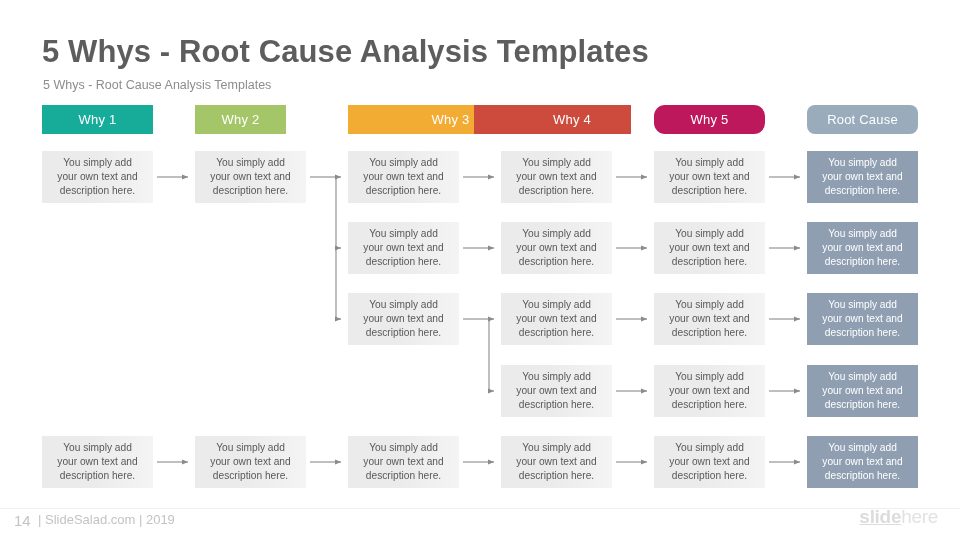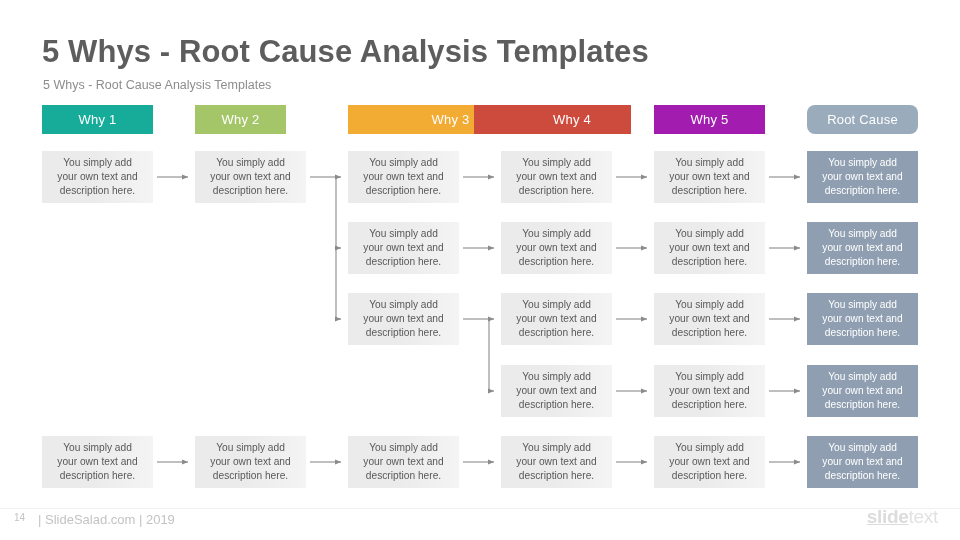--- a/index.html
+++ b/index.html
@@ -51,21 +51,21 @@
   #wires{position:absolute;left:0;top:0;width:960px;height:540px;
          pointer-events:none;}
 
   
   #footline{
     position:absolute;left:0;top:508px;width:960px;height:1px;
     background:#f0f0f0;
   }
   #pagenum{
     position:absolute;left:14px;top:512px;
-    font-size:10px;color:#c3c3c3;
+    font-size:15px;color:#c3c3c3;
   }
   #footmeta{
     position:absolute;left:38px;top:512px;
     font-size:13px;color:#c3c3c3;white-space:nowrap;
   }
   #logo{
     position:absolute;right:22px;top:506px;
     font-size:19px;color:#e2e2e2;letter-spacing:-.3px;
   }
   #logo .b{font-weight:bold;color:#dcdcdc;text-decoration:underline;}
@@ -84,21 +84,21 @@
       </div>
       <div class="colhead" style="left: 195px; width: 91px; background: rgb(164, 198, 104);">
         <span>Why 2</span>
       </div>
       <div class="colhead" style="left: 348px; width: 111px; background: rgb(242, 171, 51); padding-left: 47px;">
         <span>Why 3</span>
       </div>
       <div class="colhead" style="left: 474px; width: 118px; background: rgb(204, 75, 60); padding-left: 39px;">
         <span>Why 4</span>
       </div>
-      <div class="colhead" style="left: 654px; width: 111px; background: #a21caf;">
+      <div class="colhead" style="left: 654px; width: 111px; background: #be185d; border-radius: 11px;">
         <span>Why 5</span>
       </div>
       <div class="colhead" style="left: 807px; width: 111px; background: rgb(154, 171, 188); border-radius: 8px;">
         <span>Root Cause</span>
       </div>
     </div>
 
   <div id="cellgrid">
       <div class="cell plain" style="left: 42px; top: 151px; width: 111px; height: 52px;">
         <div>
@@ -294,15 +294,15 @@
         <path d="M769,462 L800,462" marker-end="url(#ah)"></path>
         <path d="M157,462 L188,462" marker-end="url(#ah)"></path>
         <path d="M310,462 L341,462" marker-end="url(#ah)"></path>
         <path d="M463,462 L494,462" marker-end="url(#ah)"></path>
       </g>
   </svg>
 
   <div id="footline"></div>
   <div id="pagenum">14</div>
   <div id="footmeta">| SlideSalad.com | 2019</div>
-  <div id="logo"><span class="b">slide</span><span>text</span></div>
+  <div id="logo"><span class="b">slide</span><span>here</span></div>
 
 </div>
 
 </body></html>

